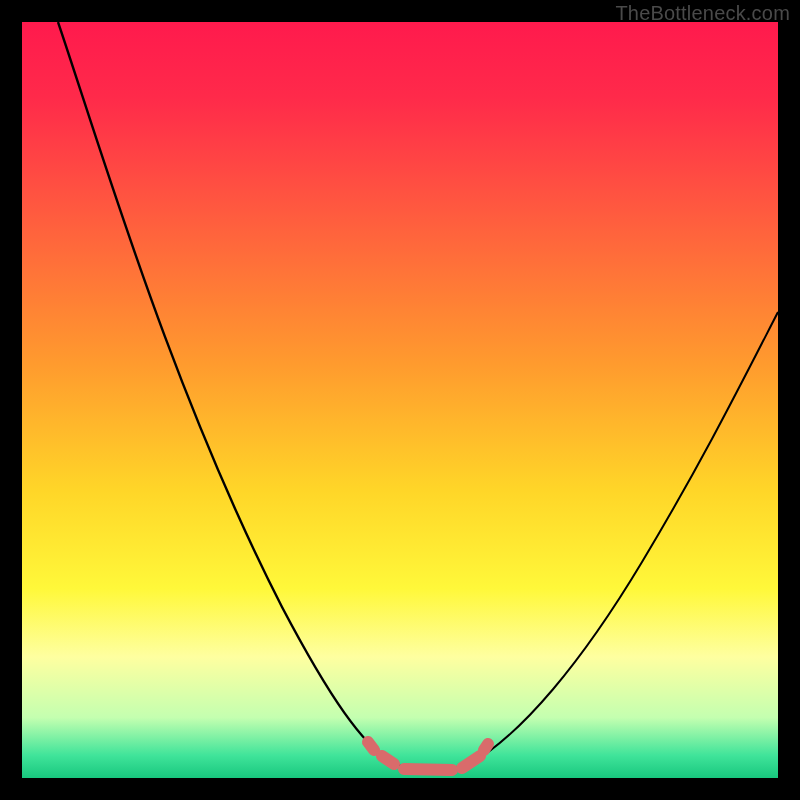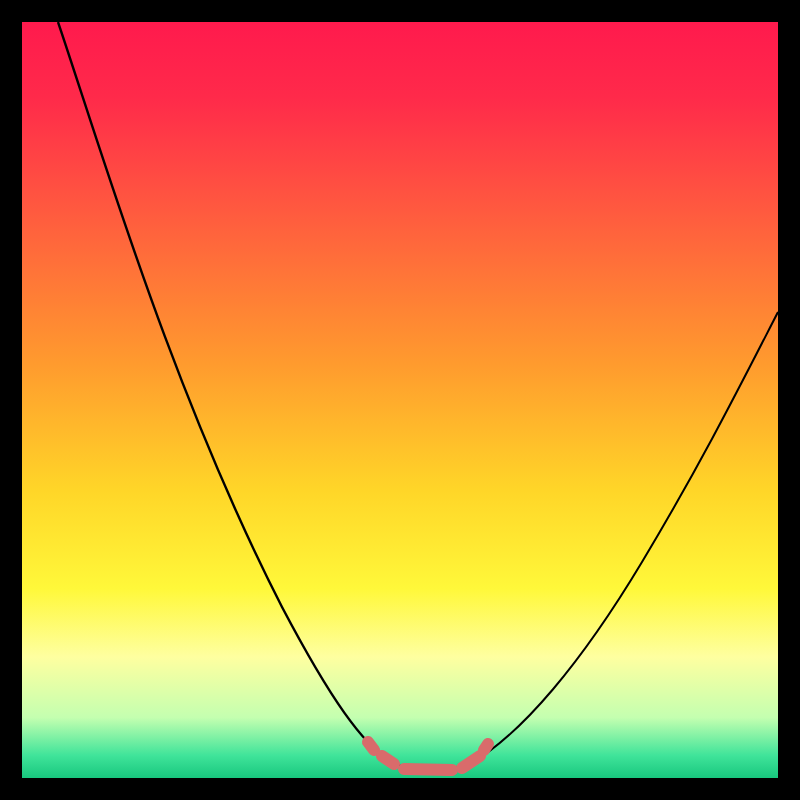--- a/index.html
+++ b/index.html
@@ -62,20 +62,21 @@
     font-size: 20px;
     font-weight: 400;
     letter-spacing: 0.2px;
   }
 </style>
 </head>
 <body>
 
 <div class="frame">
 
+  <div class="watermark">TheBottleneck.com</div>
 
   <div class="plot-area">
     <div class="gradient-bg"></div>
 
     <svg class="svg-layer" viewBox="0 0 756 756" preserveAspectRatio="none">
 
       <path d="M 36 0
                C 80 130, 150 370, 260 585
                C 310 680, 340 720, 368 740" fill="none" stroke="#000" stroke-width="2.4"></path>
 

